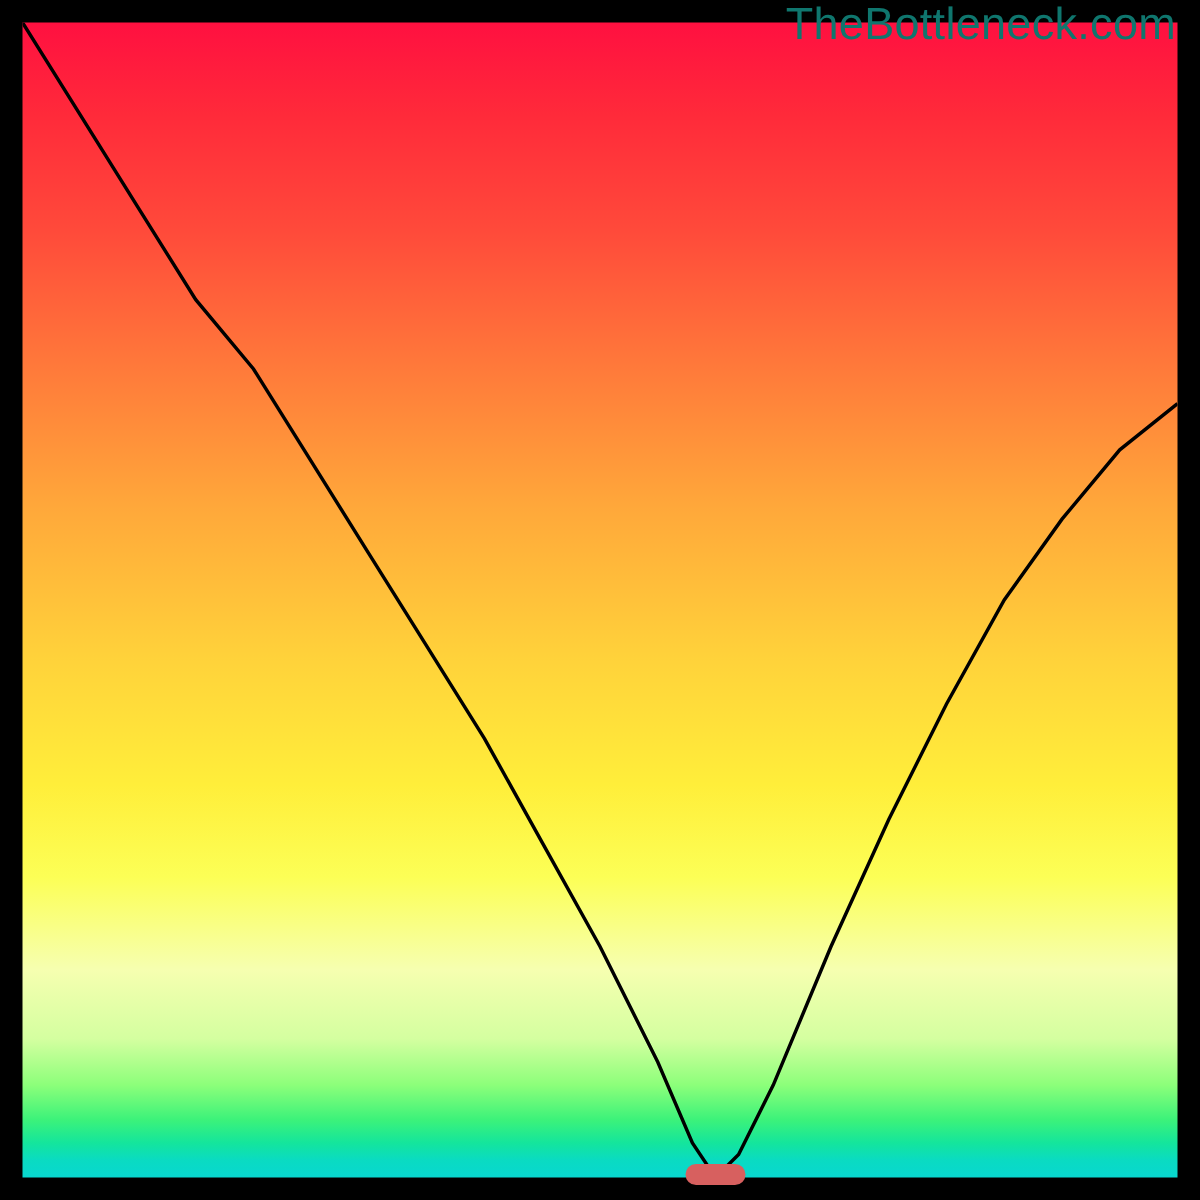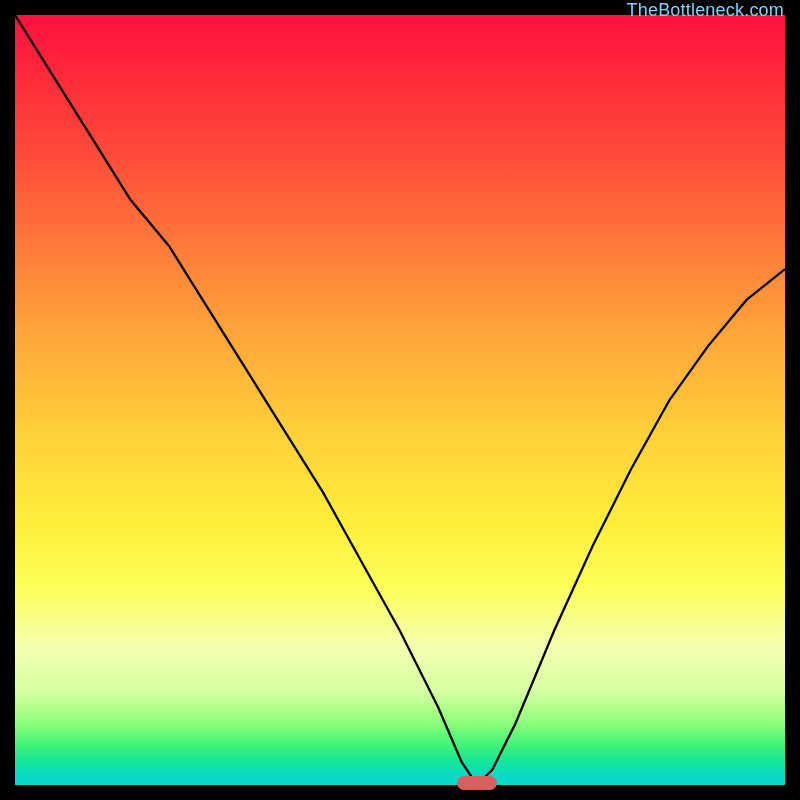--- a/index.html
+++ b/index.html
@@ -53,22 +53,22 @@
     position: absolute;
     width: 40px;
     height: 14px;
     border-radius: 7px;
     background: #d7605f;
   }
   .watermark {
     position: absolute;
     top: 0px;
     right: 16px;
-    color: #7dd3fc;
-    font-size: 18px;
+    color: #0f766e;
+    font-size: 30px;
     font-weight: 500;
     letter-spacing: 0.2px;
   }
 </style>
 </head>
 <body>
 
 <div class="frame">
 
   <div class="plot">

